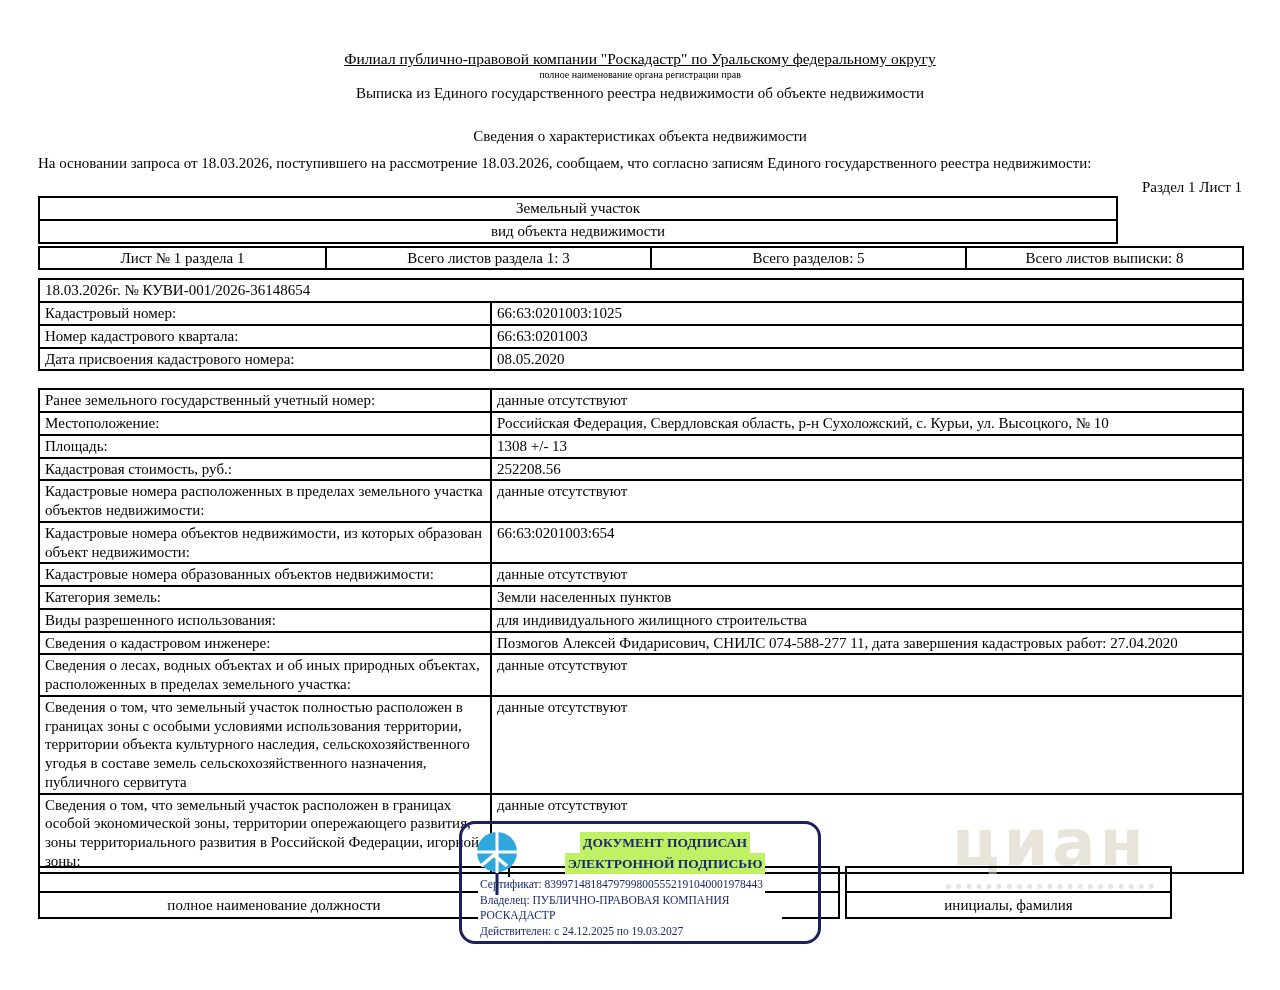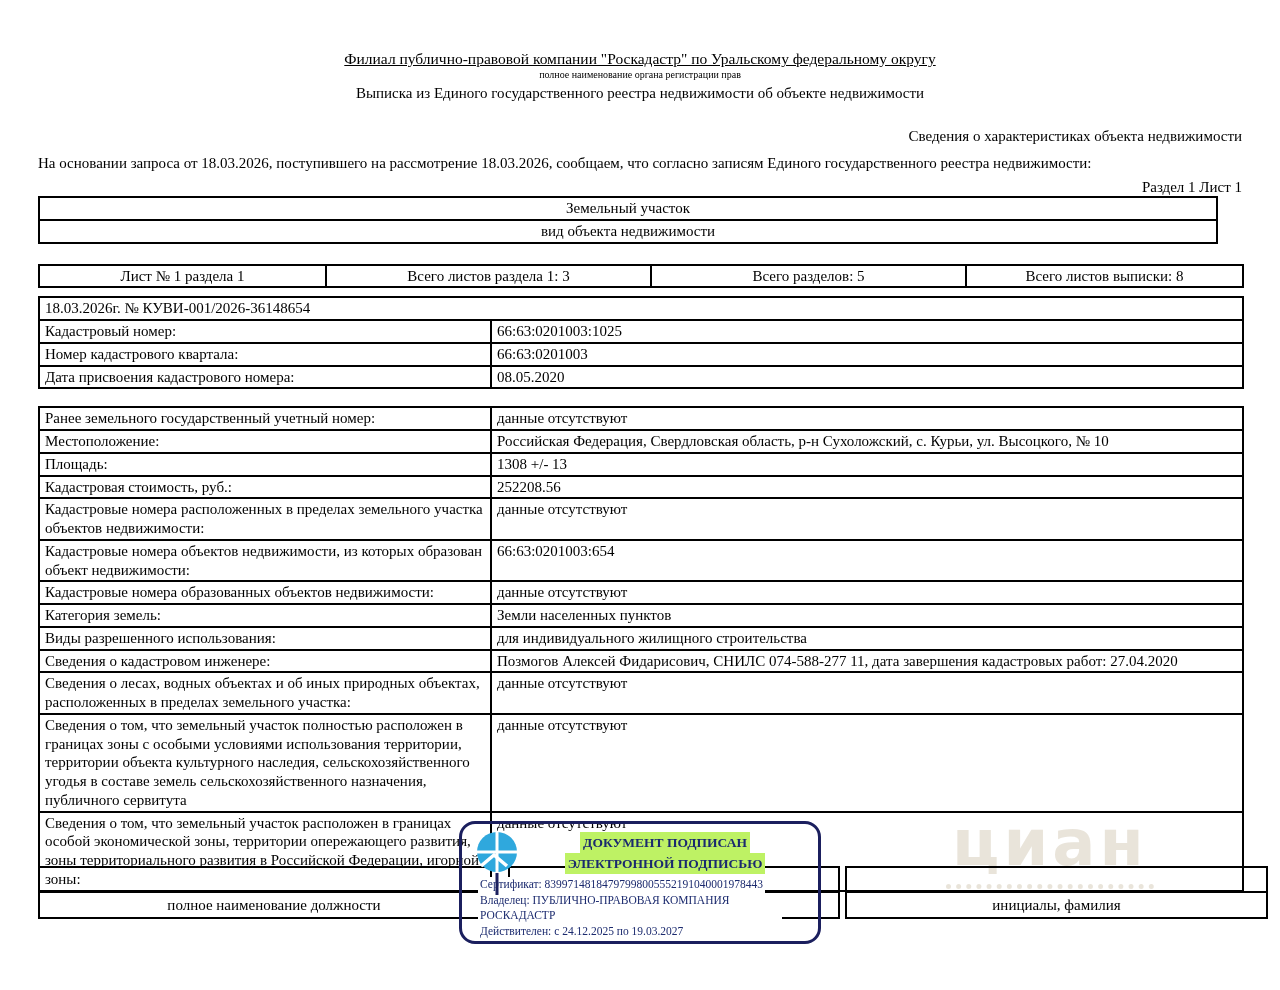--- a/index.html
+++ b/index.html
@@ -3,36 +3,36 @@
 <meta charset="utf-8">
 <style>
   html,body{margin:0;padding:0;background:#fff;}
   body{width:1280px;height:990px;font-family:"Liberation Serif","DejaVu Serif",serif;color:#000;}
   .doc{position:relative;width:1280px;height:990px;overflow:hidden;background:#fff;border-radius:16px;}
   .content{padding:0 38px;}
 
   .org-title{margin-top:50px;text-align:center;font-size:15.5px;text-decoration:underline;}
   .org-subtitle{margin-top:1px;text-align:center;font-size:10px;}
   .doc-title{margin-top:5px;text-align:center;font-size:15px;}
-  .section-title{margin-top:26px;text-align:right;font-size:15px;}
+  .section-title{margin-top:26px;text-align:center;font-size:15px;}
   .intro{margin-top:10px;font-size:15px;}
   .sheet-ref{margin-top:7px;text-align:right;font-size:15px;}
 
-  table.tbl{width:1180px;border-collapse:collapse;table-layout:fixed;}
+  table.tbl{width:1080px;border-collapse:collapse;table-layout:fixed;}
   table.tbl td{border:2px solid #000;font-size:15px;line-height:1.25;padding:1px 5px;vertical-align:top;word-wrap:break-word;}
   td.c{text-align:center;}
-  .mt6{margin-top:20px;padding-left:22px;} .mt8{margin-top:8px;} .mt17{margin-top:17px;}
+  .mt6{margin-top:2px;padding-left:22px;} .mt8{margin-top:8px;} .mt17{margin-top:17px;}
 
   
   .sig{position:absolute;border-collapse:collapse;table-layout:fixed;z-index:2;background:transparent;}
   .sig td{border:2px solid #000;font-size:15px;padding:1px 4px;text-align:center;vertical-align:middle;background:transparent;}
   .sig tr.blank td{height:21px;}
   .sig tr.lbl td{height:22px;}
   .sig-left{left:38px;top:866px;width:800px;}
-  .sig-right{left:845px;top:866px;width:423px;}
+  .sig-right{left:845px;top:866px;width:327px;}
 
   .watermark{position:absolute;left:946px;top:806px;z-index:1;
     font-family:"DejaVu Sans",sans-serif;font-weight:bold;font-size:64px;
     color:#d8cfbd;opacity:.55;letter-spacing:4px;
     border-bottom:5px dotted #d8cfbd;padding:0 6px 4px 6px;}
 
   .stamp{position:absolute;left:459px;top:821px;width:356px;height:117px;
     border:3.5px solid #1b1f5e;border-radius:16px;z-index:3;background:transparent;}
   .stamp-logo{position:absolute;left:13px;top:7px;}
   .stamp-head{margin:8px 8px 0 58px;text-align:center;color:#1b2a6e;font-weight:bold;font-size:13.5px;line-height:21px;}

